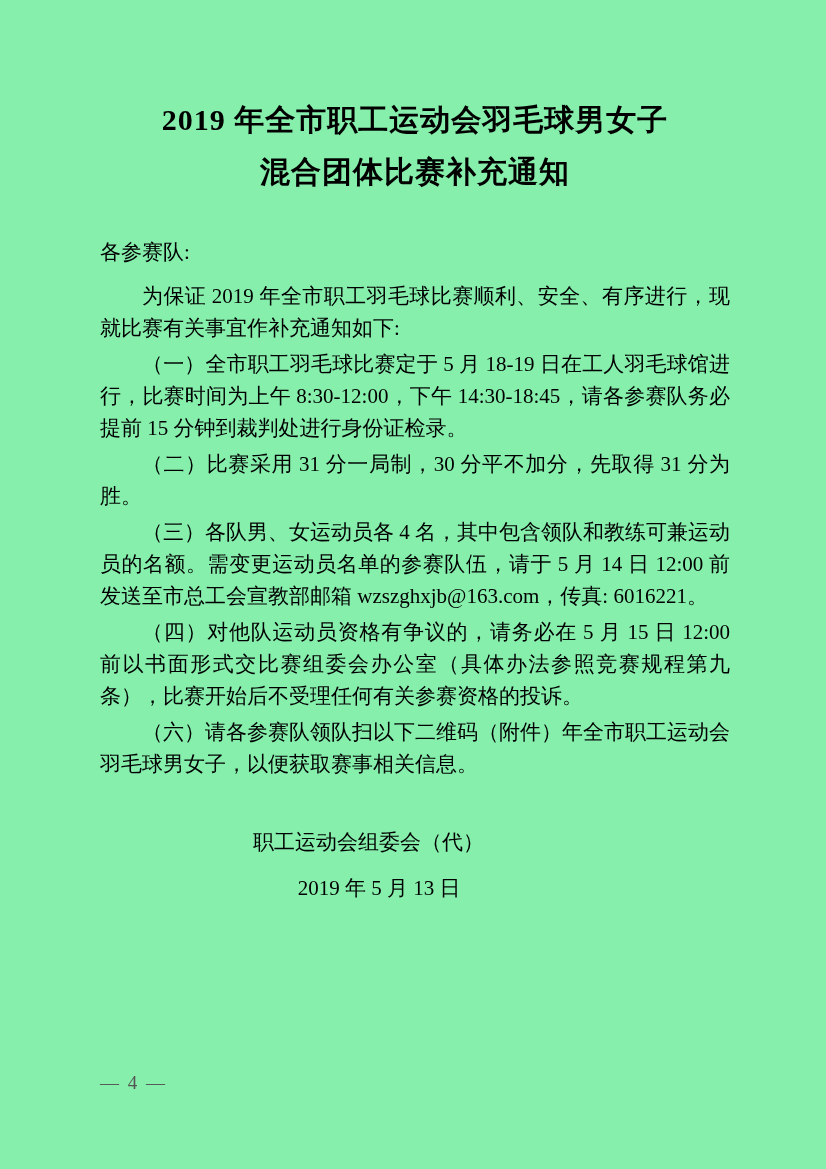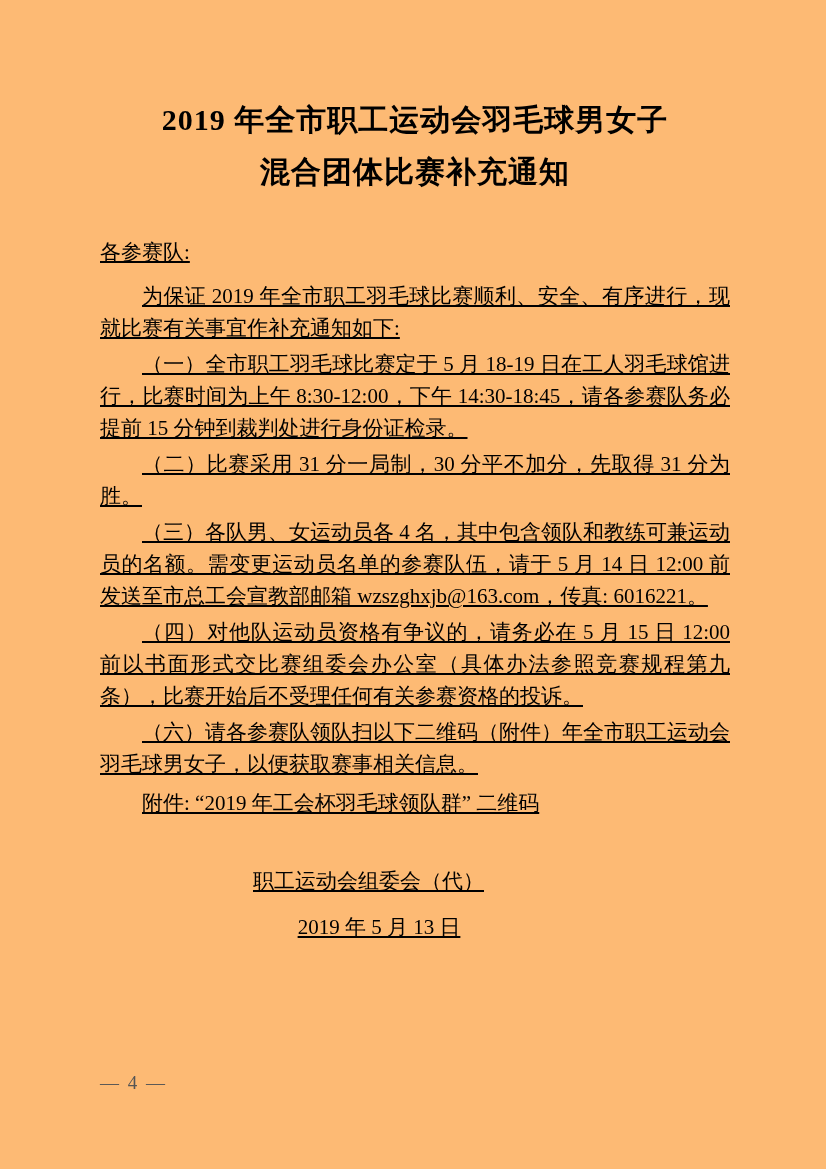--- a/index.html
+++ b/index.html
@@ -10,21 +10,21 @@
   body {
     width: 826px;
     height: 1169px;
     font-family: "Liberation Serif", "DejaVu Serif", serif;
     color: #000000;
   }
   .page {
     position: relative;
     width: 826px;
     height: 1169px;
-    background: #fdba74;
+    background: #86efac;
     overflow: hidden;
   }
   .content {
     position: absolute;
     left: 100px;
     right: 96px;
     top: 0;
   }
   .doc-title {
     margin: 94px 0 0 0;
@@ -37,21 +37,20 @@
   .doc-title span { display: block; }
   .body-text {
     margin-top: 38px;
     font-size: 21px;
     line-height: 32px;
     text-align: justify;
     text-justify: inter-ideograph;
   }
   .body-text p {
     margin: 0 0 4px 0;
-    text-decoration: underline;
   }
   .salutation {
     text-indent: 0;
     margin-bottom: 12px !important;
   }
   .para {
     text-indent: 2em;
   }
   .attachment {
     text-indent: 2em;
@@ -99,21 +98,20 @@
 
       <p class="para">（二）比赛采用 31 分一局制，30 分平不加分，先取得 31 分为胜。</p>
 
       <p class="para">（三）各队男、女运动员各 4 名，其中包含领队和教练可兼运动员的名额。需变更运动员名单的参赛队伍，请于 5 月 14 日 12:00 前发送至市总工会宣教部邮箱 wzszghxjb@163.com，传真: 6016221。</p>
 
       <p class="para">（四）对他队运动员资格有争议的，请务必在 5 月 15 日 12:00 前以书面形式交比赛组委会办公室（具体办法参照竞赛规程第九条），比赛开始后不受理任何有关参赛资格的投诉。</p>
 
 
       <p class="para">（六）请各参赛队领队扫以下二维码（附件）年全市职工运动会羽毛球男女子，以便获取赛事相关信息。</p>
 
-      <p class="attachment">附件: “2019 年工会杯羽毛球领队群” 二维码</p>
 
       <p class="signature">职工运动会组委会（代）</p>
 
       <p class="date">2019 年 5 月 13 日</p>
     </div>
   </div>
 
   <div class="page-number">— 4 —</div>
 </div>
 

